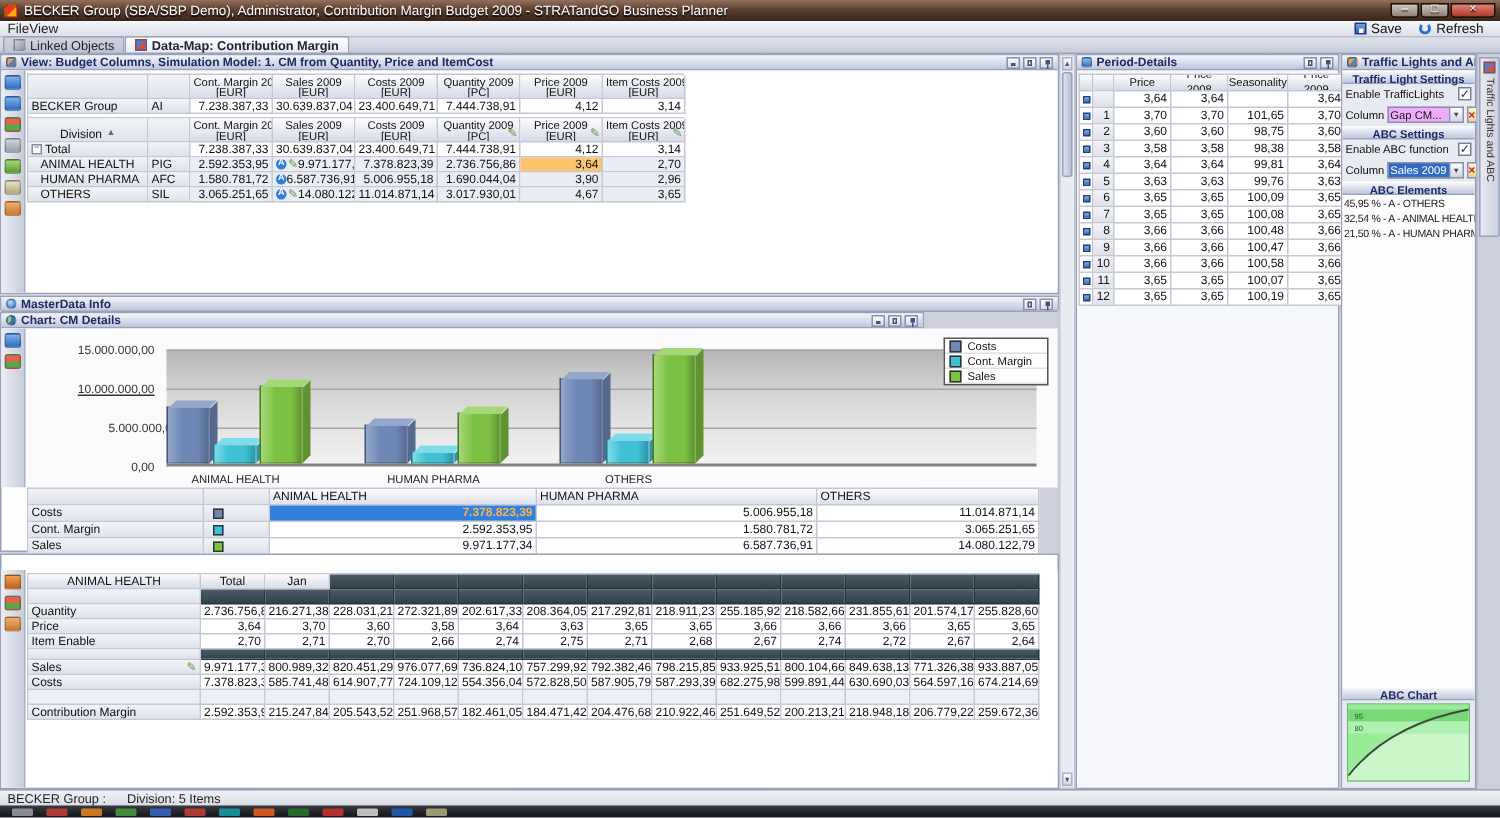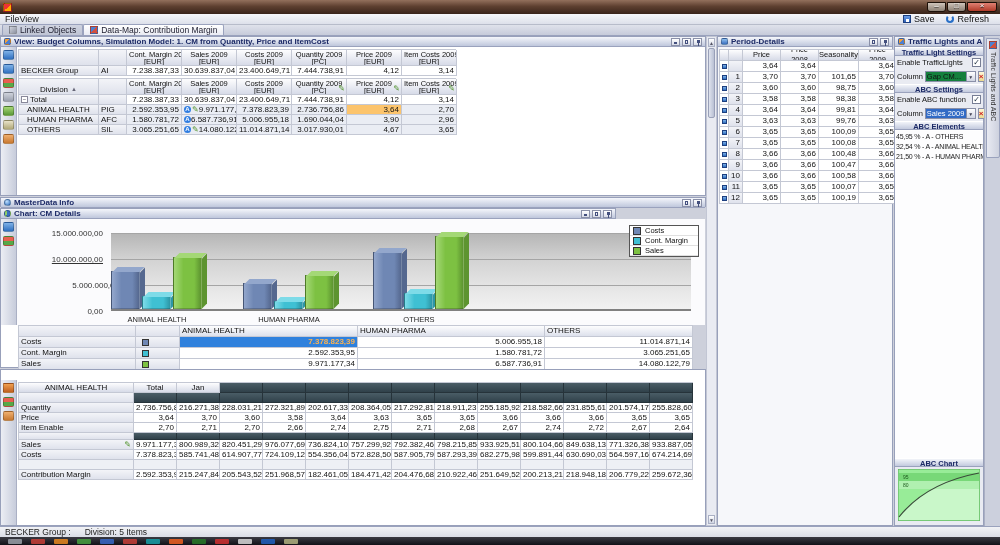--- a/index.html
+++ b/index.html
@@ -15,21 +15,21 @@
 .winbtn span{position:absolute;left:0;right:0;top:-2px;text-align:center;color:#fff;font-size:8px}
 #menubar{position:absolute;top:14px;left:0;right:0;height:11px;background:linear-gradient(#f6f7fa,#dde0ea);border-bottom:1px solid #b7bcca;display:flex;align-items:center;padding:0 5px;gap:10px}
 .menu-item{font-size:9px;color:#222}
 #actions{margin-left:auto;display:flex;gap:12px;align-items:center;padding-right:6px}
 .action{display:flex;align-items:center;gap:3px}
 .ic-save{width:8px;height:8px;background:linear-gradient(#6ea0e8,#2d5fb8);border:1px solid #1d3f80;position:relative}
 .ic-save::after{content:"";position:absolute;left:2px;bottom:0;width:3px;height:3px;background:#fff}
 .ic-refresh{width:8px;height:8px;border:2px solid #2970c8;border-radius:50%;border-top-color:transparent}
 #tabbar{position:absolute;top:25px;left:0;right:0;height:11px;background:linear-gradient(#dfe2eb,#c6cbda);border-bottom:1px solid #9aa2bd;display:flex;align-items:flex-end;padding-left:2px}
 .tab{display:flex;align-items:center;gap:3px;height:11px;padding:0 6px;border:1px solid #9aa2bd;border-bottom:none;border-radius:2px 2px 0 0;background:linear-gradient(#cfd3e0,#bfc4d4);font-size:8.5px;color:#223}
-.tab.active{background:linear-gradient(#ffffff,#e9ebf3);font-weight:normal}
+.tab.active{background:linear-gradient(#ffffff,#e9ebf3);font-weight:bold}
 .tabicon{width:8px;height:8px;border:1px solid #00000033}
 .ti0{background:linear-gradient(135deg,#cfd2da,#8e93a2)}
 .ti1{background:linear-gradient(135deg,#4d7fd0 50%,#d05040 50%)}
 
 
 .panel{position:absolute;background:#fff;border:1px solid #98a0ba}
 .panel-title{height:10px;display:flex;align-items:center;gap:3px;padding:0 3px;background:linear-gradient(#f4f6fb,#bfc7dc);border-bottom:1px solid #9aa2bd;font-weight:bold;color:#1c2a66;font-size:8px;white-space:nowrap;overflow:hidden}
 .pticon{width:7px;height:7px;border-radius:2px;flex:0 0 auto;border:1px solid #00000040}
 .pt-blue{background:linear-gradient(#8fc0f0,#3a6fc0)}
 .pt-pie{background:conic-gradient(#3a6fc0 0 60%,#8fd06a 60% 100%);border-radius:50%}
@@ -125,21 +125,21 @@
 .pdot{width:5px;height:5px;background:linear-gradient(#7fb2e8,#2f6fc0);border:1px solid #1d3f80}
 #period-body{position:absolute;left:0;top:10px;right:0;bottom:0;background:#f6f7fa}
 
 
 #traffic-body{position:absolute;left:0;top:10px;right:0;bottom:0;background:#e9ebf2;display:flex;flex-direction:column}
 .sect-hdr{height:9px;background:linear-gradient(#f2f4f9,#c3cade);border-top:1px solid #fff;border-bottom:1px solid #9aa2bd;text-align:center;font-weight:bold;font-size:7.5px;color:#1c2a66;line-height:9px}
 .trow{display:flex;align-items:center;padding:2px 2px;gap:2px}
 .trow .tl{font-size:7.5px;flex:1 1 auto}
 .cb{width:9px;height:9px;border:1px solid #777e95;background:#fff;font-size:8px;line-height:8px;text-align:center;color:#234;flex:0 0 auto}
 .dd{display:flex;flex:0 0 auto}
-.dd-val{width:42px;height:11px;border:1px solid #8a90a8;background:#15803d;font-size:7.5px;line-height:10px;padding:0 1px;overflow:hidden;white-space:nowrap}
+.dd-val{width:42px;height:11px;border:1px solid #8a90a8;background:#f0abfc;font-size:7.5px;line-height:10px;padding:0 1px;overflow:hidden;white-space:nowrap}
 .dd-val.sel{background:#316ac5;color:#fff}
 .dd-btn{width:9px;height:11px;border:1px solid #8a90a8;border-left:none;background:linear-gradient(#fff,#cfd4e2);font-size:5px;text-align:center;line-height:10px;color:#445}
 .clr-btn{width:11px;height:11px;border:1px solid #8a90a8;background:linear-gradient(#fdf6d8,#ead890);color:#c22;font-weight:bold;font-size:8px;line-height:9px;text-align:center}
 #abc-list{flex:1 1 auto;background:#fdfdfe;border-top:1px solid #fff;padding:1px 1px;overflow:hidden}
 .abc-item{font-size:7px;line-height:10px;letter-spacing:-0.2px;white-space:nowrap;color:#222}
 #abc-chart-wrap{height:58px;background:#e9ebf2;padding:2px 3px}
 
 
 #side-strip{position:absolute;left:984px;top:36px;width:16px;height:490px;background:#ccd0dd;border-left:1px solid #aab0c4}
 #side-tab{position:absolute;left:1px;top:2px;width:14px;height:120px;background:linear-gradient(90deg,#e8eaf2,#cdd1de);border:1px solid #9aa2bd;border-radius:0 2px 2px 0;display:flex;flex-direction:column;align-items:center;padding-top:2px;gap:3px}
@@ -148,20 +148,21 @@
 
 #statusbar{position:absolute;left:0;top:526px;width:1000px;height:11px;background:linear-gradient(#f2f3f6,#dadde6);border-top:1px solid #9aa2bd;display:flex;align-items:center;gap:14px;padding:0 5px;font-size:8.5px;color:#222}
 #taskbar{position:absolute;left:0;top:537px;width:1000px;height:8px;background:linear-gradient(#3a3a42,#121218);display:flex;align-items:center;gap:9px;padding:0 8px}
 .tbicon{width:14px;height:5px;border-radius:1px;opacity:.85;flex:0 0 auto}
 </style>
 </head>
 <body>
 
 <div id="titlebar">
   <span id="app-icon"></span>
+  <span>BECKER Group (SBA/SBP Demo), Administrator, Contribution Margin Budget 2009 - STRATandGO Business Planner</span>
   <span id="winbtns">
     <span class="winbtn">
         <span>–</span>
       </span>
     <span class="winbtn">
         <span>□</span>
       </span>
     <span class="winbtn close">
         <span>×</span>
       </span>

